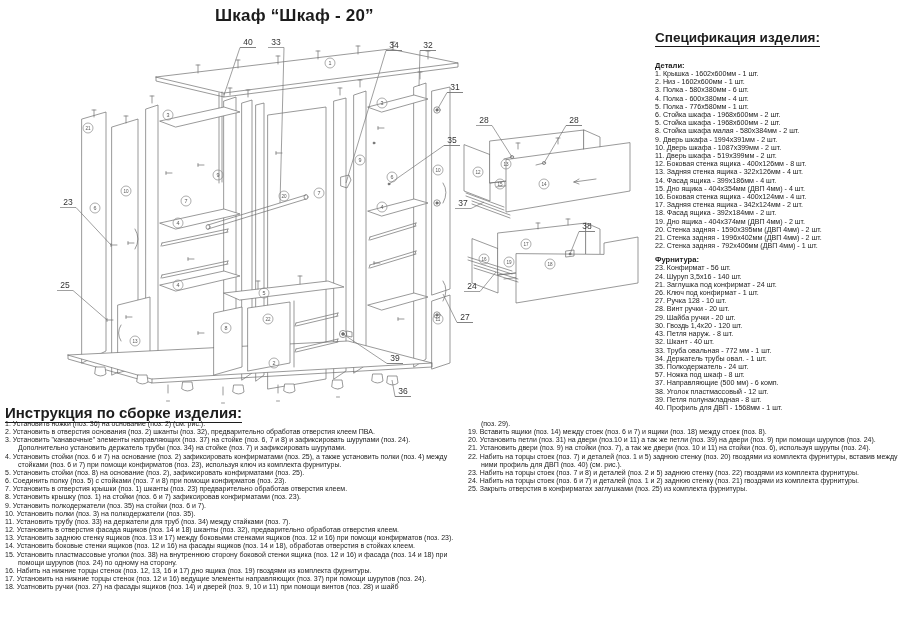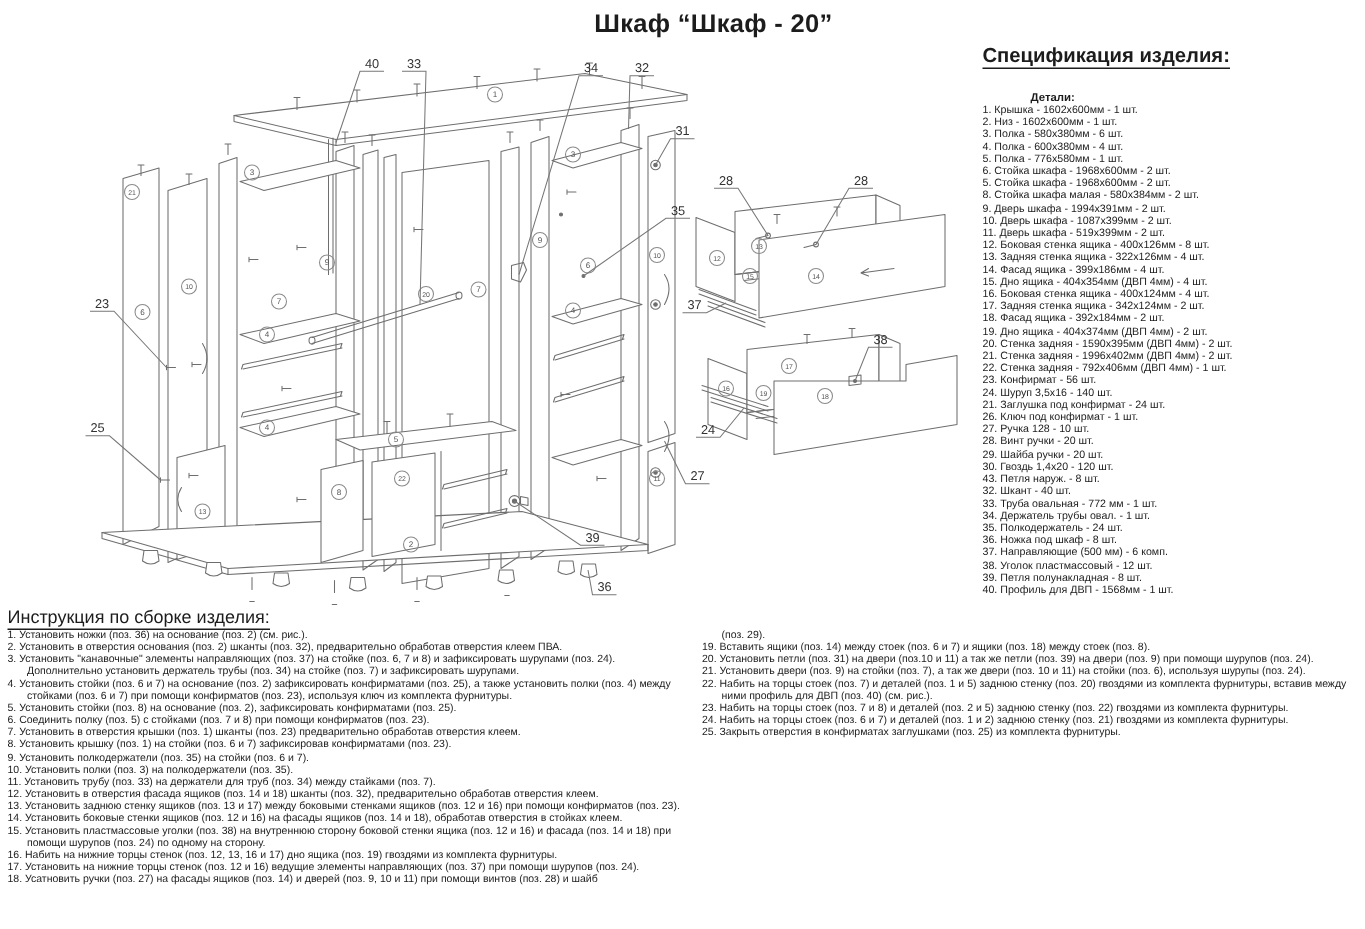--- a/index.html
+++ b/index.html
@@ -1,37 +1,37 @@
 <!DOCTYPE html>
 <html><head>
 <meta charset="utf-8">
 <style>
   html,body{margin:0;padding:0;}
   body{
     width:910px;height:619px;position:relative;background:#ffffff;
     font-family:"Liberation Sans", sans-serif;color:#1c1c1c;overflow:hidden;
   }
   .title{
-    position:absolute;left:215px;top:6px;width:340px;text-align:right;
+    position:absolute;left:215px;top:6px;width:340px;text-align:left;
     font-size:17px;font-weight:bold;letter-spacing:0.2px;
   }
   
   .spec{position:absolute;left:655px;top:28px;width:252px;}
   .spec-heading{
     font-size:13.5px;font-weight:bold;display:inline-block;
     border-bottom:1.5px solid #1c1c1c;padding-bottom:1px;margin-bottom:9px;
   }
-  .spec-sub{font-size:7.6px;font-weight:bold;line-height:9px;margin-top:5px;margin-left:32px;}
+  .spec-sub{font-size:7.6px;font-weight:bold;line-height:9px;margin-top:5px;}
   .spec-list{margin:0;}
   .spec-item{font-size:7.1px;line-height:8.2px;white-space:nowrap;}
   
   .drawing{position:absolute;left:38px;top:33px;width:640px;height:375px;}
   
   .instr-heading{
-    position:absolute;left:5px;top:404px;font-size:12px;font-weight:normal;
+    position:absolute;left:5px;top:404px;font-size:15px;font-weight:bold;
     display:inline-block;border-bottom:1px solid #1c1c1c;padding-bottom:1px;
   }
   .instr-col{position:absolute;top:420px;}
   .instr-col.left{left:5px;width:452px;}
   .instr-col.right{left:468px;width:440px;}
   .instr-item{font-size:7px;line-height:8.15px;padding-left:13px;text-indent:-13px;}
   .instr-col.right .instr-item:first-child{text-indent:0;}
 </style>
 </head>
 <body>
@@ -418,36 +418,37 @@
       <div class="spec-item">14. Фасад ящика - 399х186мм - 4 шт.</div>
       <div class="spec-item">15. Дно ящика - 404х354мм (ДВП 4мм) - 4 шт.</div>
       <div class="spec-item">16. Боковая стенка ящика - 400х124мм - 4 шт.</div>
       <div class="spec-item">17. Задняя стенка ящика - 342х124мм - 2 шт.</div>
       <div class="spec-item">18. Фасад ящика - 392х184мм - 2 шт.</div>
       <div class="spec-item">19. Дно ящика - 404х374мм (ДВП 4мм) - 2 шт.</div>
       <div class="spec-item">20. Стенка задняя - 1590х395мм (ДВП 4мм) - 2 шт.</div>
       <div class="spec-item">21. Стенка задняя - 1996х402мм (ДВП 4мм) - 2 шт.</div>
       <div class="spec-item">22. Стенка задняя - 792х406мм (ДВП 4мм) - 1 шт.</div>
     </div>
+  <div class="spec-sub">Фурнитура:</div>
   <div class="spec-list">
 
   <div class="spec-item">23. Конфирмат - 56 шт.</div>
       <div class="spec-item">24. Шуруп 3,5х16 - 140 шт.</div>
       <div class="spec-item">21. Заглушка под конфирмат - 24 шт.</div>
       <div class="spec-item">26. Ключ под конфирмат - 1 шт.</div>
       <div class="spec-item">27. Ручка 128  - 10 шт.</div>
       <div class="spec-item">28. Винт ручки - 20 шт.</div>
       <div class="spec-item">29. Шайба ручки - 20 шт.</div>
       <div class="spec-item">30. Гвоздь 1,4х20 - 120 шт.</div>
       <div class="spec-item">43. Петля наруж. - 8 шт.</div>
       <div class="spec-item">32. Шкант - 40 шт.</div>
       <div class="spec-item">33. Труба овальная - 772 мм - 1 шт.</div>
       <div class="spec-item">34. Держатель трубы овал. - 1 шт.</div>
       <div class="spec-item">35. Полкодержатель - 24 шт.</div>
-      <div class="spec-item">36. Ножка под шкаф - 8 шт.</div>
+      <div class="spec-item">57. Ножка под шкаф - 8 шт.</div>
       <div class="spec-item">37. Направляющие (500 мм) - 6 комп.</div>
       <div class="spec-item">38. Уголок пластмассовый  - 12 шт.</div>
       <div class="spec-item">39. Петля полунакладная - 8 шт.</div>
       <div class="spec-item">40. Профиль для ДВП - 1568мм - 1 шт.</div>
     </div>
 </div>
 
 <div class="instr-heading">Инструкция по сборке изделия:</div>
 <div class="instr-col left">
 

